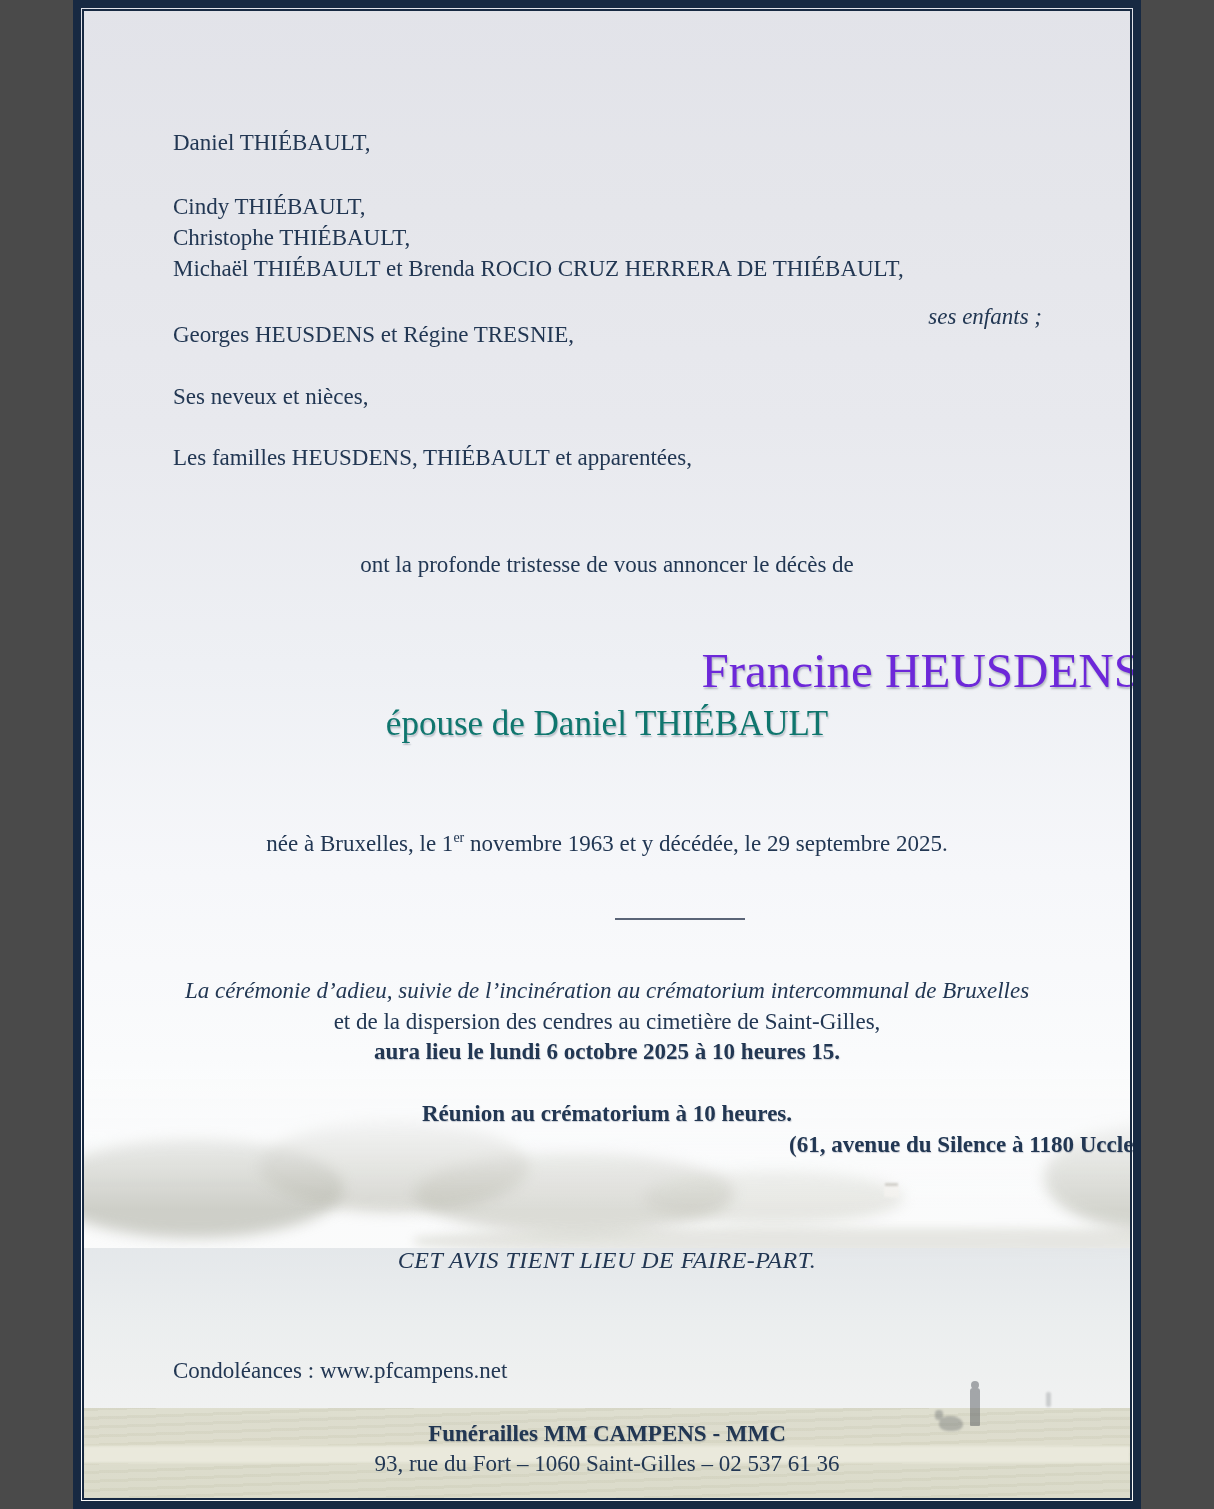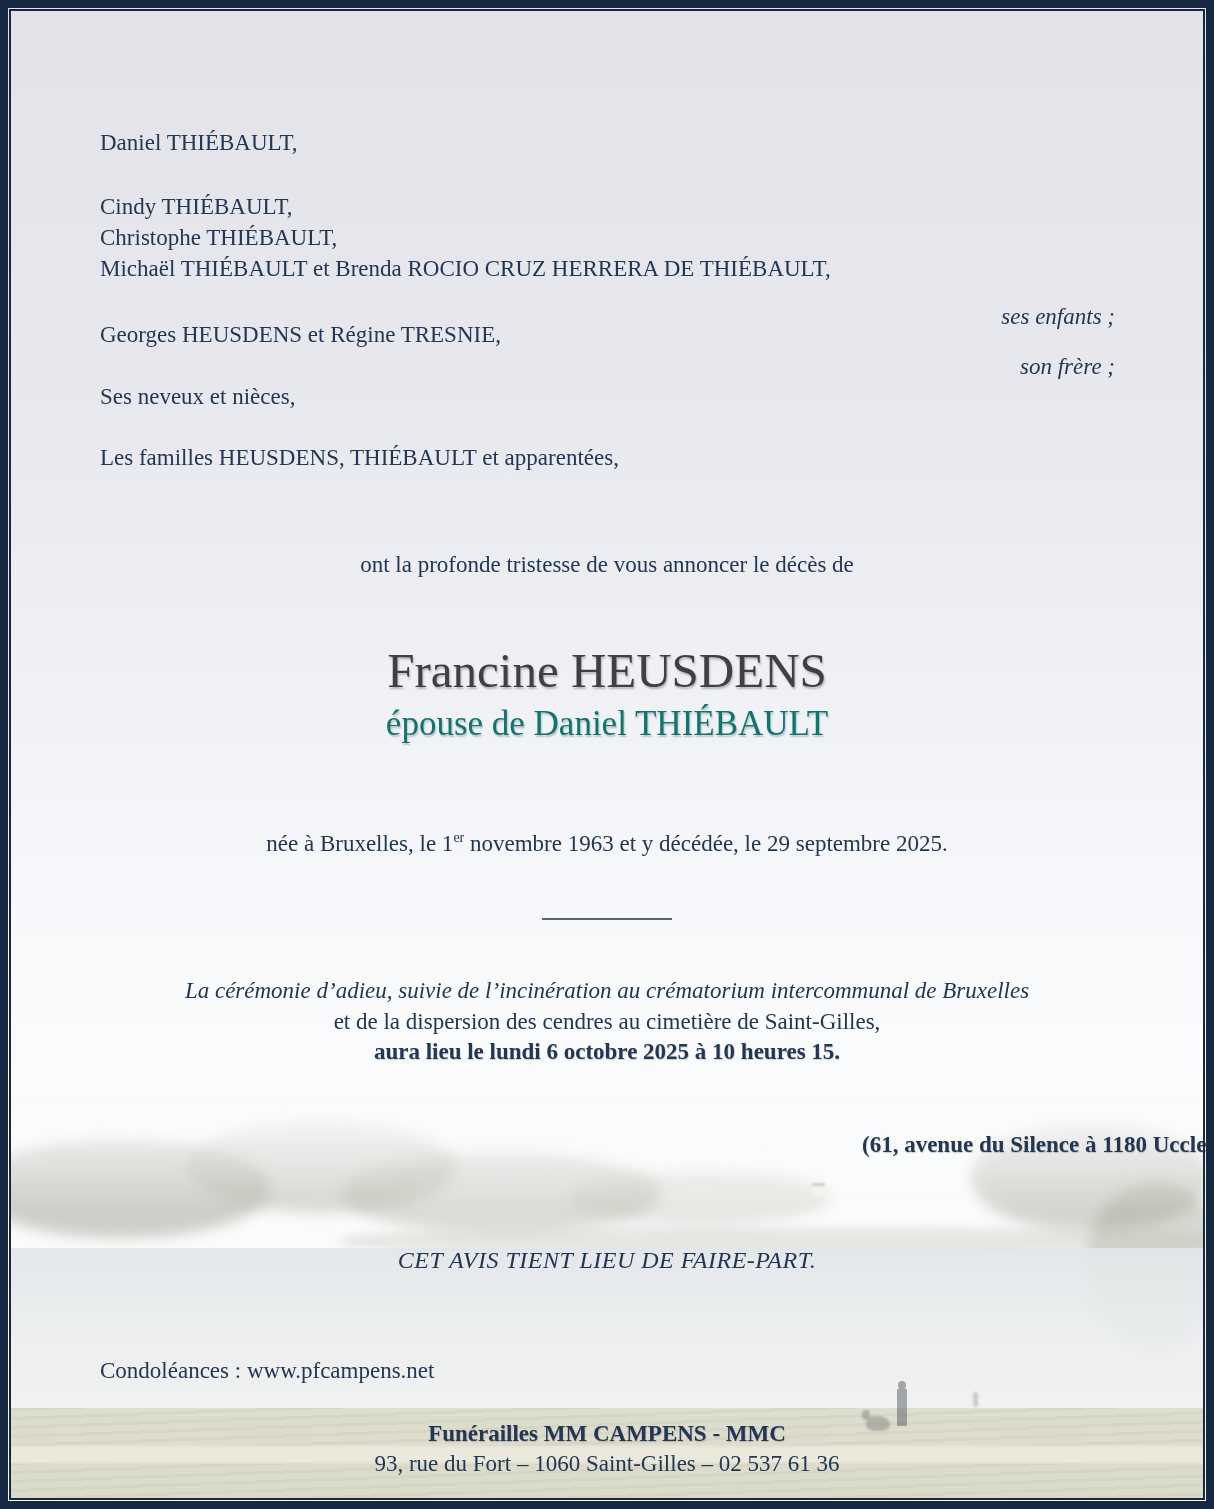--- a/index.html
+++ b/index.html
@@ -1,19 +1,19 @@
 <!DOCTYPE html>
 <html><head>
 <meta charset="utf-8">
 <style>
   html, body { margin: 0; padding: 0; background: #4a4a4a; }
 
   .page {
     position: relative;
-    width: 1214px;
+    width: 1068px;
     height: 1509px;
     margin: 0 auto;
     overflow: hidden;
     font-family: "Liberation Serif", "DejaVu Serif", serif;
     background: #e4e5ea;
   }
 
   
   .bg {
     position: absolute; inset: 0;
@@ -130,22 +130,23 @@
   .p-brother   { top: 320px; }
   .p-frere     { top: 352px; }
   .p-neveux    { top: 382px; }
   .p-familles  { top: 443px; }
   .p-intro     { top: 550px; }
 
   .p-name {
     top: 640px;
     font-size: 49px !important;
     line-height: 62px !important;
-    color: #404040;
+    color: #6d28d9;
     text-shadow: 1px 2px 2px rgba(30, 42, 70, .30);
+    text-align: right;
   }
   .p-subtitle {
     top: 701px;
     font-size: 35px !important;
     line-height: 46px !important;
     color: #0f766e;
     text-shadow: 1px 1.5px 1.5px rgba(30, 42, 70, .25);
   }
   .p-dates { top: 829px; }
   .p-dates sup { font-size: 14px; vertical-align: super; line-height: 0; }
@@ -195,38 +196,38 @@
   <div class="content">
 
     <div class="line p-husband">Daniel THIÉBAULT,</div>
 
     <div class="line p-child1">Cindy THIÉBAULT,</div>
     <div class="line p-child2">Christophe THIÉBAULT,</div>
     <div class="line p-child3">Michaël THIÉBAULT et Brenda ROCIO CRUZ HERRERA DE THIÉBAULT,</div>
     <div class="line right p-enfants">ses enfants ;</div>
 
     <div class="line p-brother">Georges HEUSDENS et Régine TRESNIE,</div>
-    <div class="line right p-frere">son frère ;</div>
 
     <div class="line p-neveux">Ses neveux et nièces,</div>
     <div class="line p-familles">Les familles HEUSDENS, THIÉBAULT et apparentées,</div>
 
     <div class="line center p-intro">ont la profonde tristesse de vous annoncer le décès de</div>
 
     <div class="line center p-name">Francine HEUSDENS</div>
     <div class="line center p-subtitle">épouse de Daniel THIÉBAULT</div>
 
     <div class="line center p-dates"><span>née à Bruxelles, le 1</span><sup>er</sup><span> novembre 1963 et y décédée, le 29 septembre 2025.</span></div>
 
     <div class="divider"></div>
 
     <div class="line center p-cer1">La cérémonie d’adieu, suivie de l’incinération au crématorium intercommunal de Bruxelles</div>
     <div class="line center p-cer2">et de la dispersion des cendres au cimetière de Saint-Gilles,</div>
     <div class="line center b p-cer3">aura lieu le lundi 6 octobre 2025 à 10 heures 15.</div>
 
+    <div class="line center b p-meet1">Réunion au crématorium à 10 heures.</div>
     <div class="line center b p-meet2">(61, avenue du Silence à 1180 Uccle)</div>
 
     <div class="line center i p-notice">CET AVIS TIENT LIEU DE FAIRE-PART.</div>
 
     <div class="line p-condol">Condoléances : www.pfcampens.net</div>
 
     <div class="line center b p-fhome">Funérailles MM CAMPENS - MMC</div>
     <div class="line center p-faddr">93, rue du Fort – 1060 Saint-Gilles – 02 537 61 36</div>
 
   </div>

